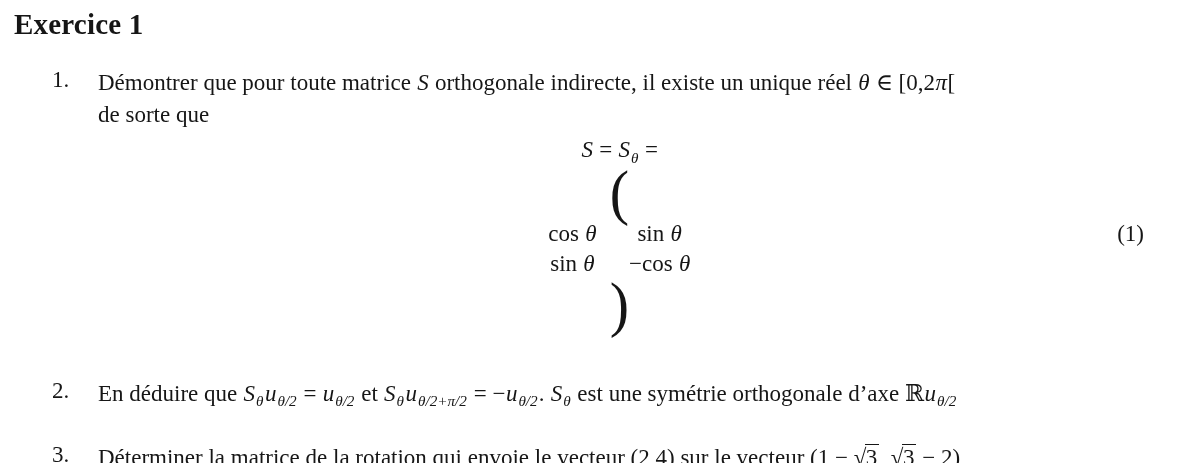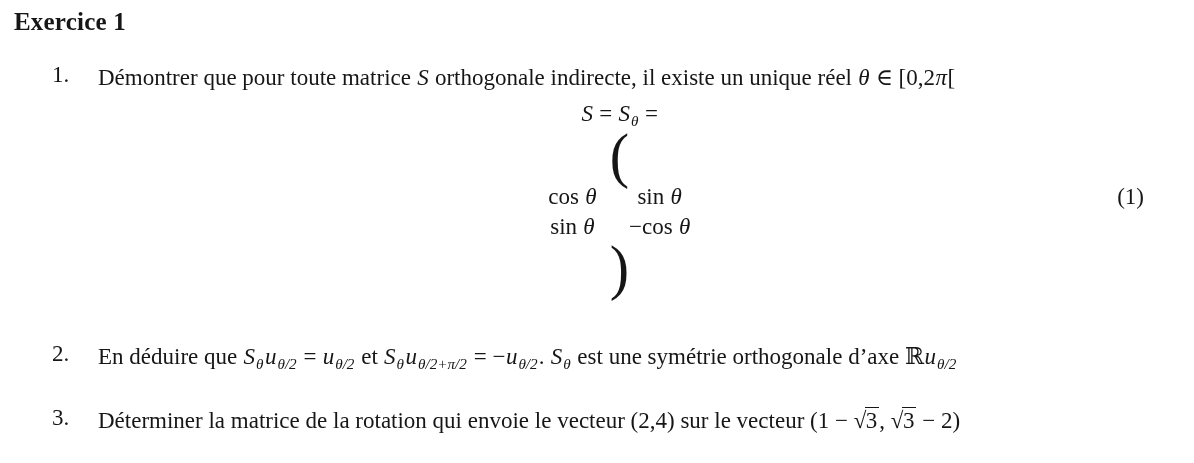--- a/index.html
+++ b/index.html
@@ -10,21 +10,21 @@
     height: 463px;
     background: #ffffff;
     color: #161616;
     font-family: "Liberation Serif", "DejaVu Serif", serif;
     font-size: 23px;
     overflow: hidden;
     padding: 8px 40px 0 14px;
   }
   .title {
     font-weight: 700;
-    font-size: 25px;
+    font-size: 29px;
     letter-spacing: 0.2px;
   }
   .list {
     margin-top: 26px;
     padding-left: 38px;
     display: flex;
     flex-direction: column;
     gap: 30px;
   }
   .item { display: flex; align-items: flex-start; }
@@ -101,20 +101,21 @@
 
 <div class="page">
   <div class="title">Exercice 1</div>
 
   <div class="list">
 
     <div class="item">
       <div class="num">1.</div>
       <div class="content">
         <div class="line"><span class="rm">Démontrer que pour toute matrice </span><span class="it">S</span><span class="rm"> orthogonale indirecte, il existe un unique réel </span><span class="it">θ</span><span class="rm"> ∈ [0,2</span><span class="it">π</span><span class="rm">[</span></div>
+        <div class="line"><span class="rm">de sorte que</span></div>
         <div class="equation-row">
           <div class="equation">
             <span class="eq-lhs"><span class="it">S</span><span class="rm"> = </span><span class="it">S</span><span class="msub">θ</span><span class="rm"> =</span></span>
             <span class="paren">(</span>
             <span class="matrix">
               <span class="mcell"><span class="rm">cos </span><span class="it">θ</span></span>
               <span class="mcell"><span class="rm">sin </span><span class="it">θ</span></span>
               <span class="mcell"><span class="rm">sin </span><span class="it">θ</span></span>
               <span class="mcell"><span class="rm">−cos </span><span class="it">θ</span></span>
             </span>

